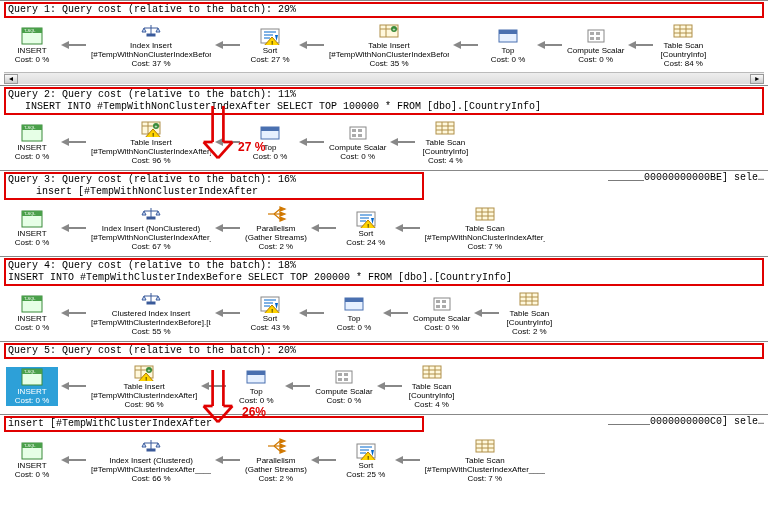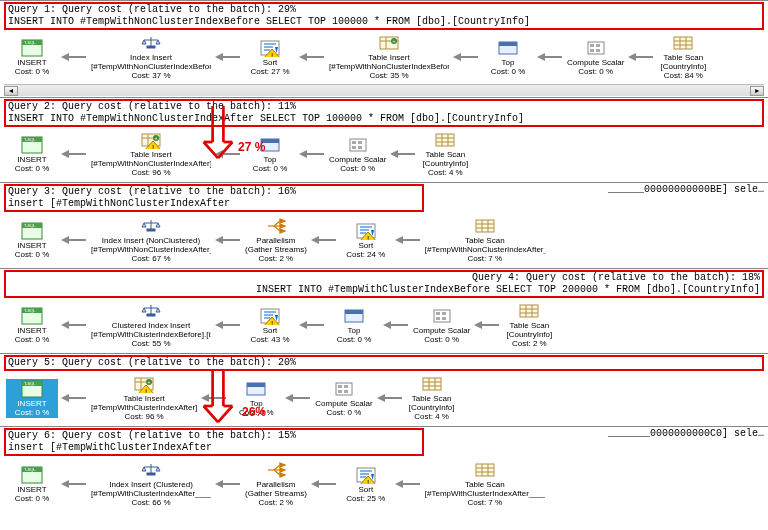--- a/index.html
+++ b/index.html
@@ -97,21 +97,20 @@
     color:#000;
   }
 </style>
 </head>
 <body>
 
 <div id="root" style="position:relative;">
     <div class="query-block" style="position:relative;">
       <div class="red-box" style="display:block;">
         <div class="query-header">Query 1: Query cost (relative to the batch): 29%</div>
-        <div class="query-header" style="white-space:nowrap;overflow:hidden;">INSERT INTO #TempWithNonClusterIndexBefore SELECT TOP 100000 * FROM [dbo].[CountryInfo]</div>
       </div>
       <div class="plan-row">
         <div class="node" style="">
           <div class="icon">
             <svg viewBox="0 0 22 18">
               <rect x="1" y="1" width="20" height="16" fill="#e6ffe6" stroke="#3a8a3a"></rect>
               <rect x="1" y="1" width="20" height="5" fill="#4aa04a"></rect>
               <text x="3" y="5" font-size="4" fill="#fff">T-SQL</text>
             </svg>
           </div>
@@ -251,21 +250,21 @@
       </div>
       <div class="scrollbar">
         <div class="btn">◄</div>
         <div class="track"></div>
         <div class="btn">►</div>
       </div>
     </div>
     <div class="query-block" style="position:relative;">
       <div class="red-box" style="display:block;">
         <div class="query-header">Query 2: Query cost (relative to the batch): 11%</div>
-        <div class="query-header" style="white-space:nowrap;overflow:hidden;">INSERT INTO #TempWithNonClusterIndexAfter SELECT TOP 100000 * FROM [dbo].[CountryInfo]</div>
+        <div class="query-header" style="white-space:nowrap;overflow:hidden;margin-left:17px;">INSERT INTO #TempWithNonClusterIndexAfter SELECT TOP 100000 * FROM [dbo].[CountryInfo]</div>
       </div>
       <div class="plan-row">
         <div class="node" style="">
           <div class="icon">
             <svg viewBox="0 0 22 18">
               <rect x="1" y="1" width="20" height="16" fill="#e6ffe6" stroke="#3a8a3a"></rect>
               <rect x="1" y="1" width="20" height="5" fill="#4aa04a"></rect>
               <text x="3" y="5" font-size="4" fill="#fff">T-SQL</text>
             </svg>
           </div>
@@ -354,21 +353,21 @@
                 <line x1="14" y1="3" x2="14" y2="15" stroke="#b0904a"></line>
               </g>
             </svg>
           </div>
           <div>Table Scan</div>
           <div style="white-space:nowrap;overflow:hidden;max-width:120px;">[CountryInfo]</div>
           <div>Cost: 4 %</div>
         </div>
       </div>
     </div>
-    <div class="query-block" style="position:relative;"><div class="red-box" style="width:420px;"><div class="query-header">Query 3: Query cost (relative to the batch): 16%</div><div class="query-header" style="white-space:nowrap;overflow:hidden;">insert [#TempWithNonClusterIndexAfter</div></div><span class="cut-text">______00000000000BE] sele…</span><div class="plan-row">
+    <div class="query-block" style="position:relative;"><div class="red-box" style="width:420px;"><div class="query-header">Query 3: Query cost (relative to the batch): 16%</div><div class="query-header" style="white-space:nowrap;overflow:hidden;margin-left:28px;">insert [#TempWithNonClusterIndexAfter</div></div><span class="cut-text">______00000000000BE] sele…</span><div class="plan-row">
         <div class="node" style="">
           <div class="icon">
             <svg viewBox="0 0 22 18">
               <rect x="1" y="1" width="20" height="16" fill="#e6ffe6" stroke="#3a8a3a"></rect>
               <rect x="1" y="1" width="20" height="5" fill="#4aa04a"></rect>
               <text x="3" y="5" font-size="4" fill="#fff">T-SQL</text>
             </svg>
           </div>
           <div>INSERT</div>
           <div>Cost: 0 %</div>
@@ -461,21 +460,21 @@
                 <line x1="14" y1="3" x2="14" y2="15" stroke="#b0904a"></line>
               </g>
             </svg>
           </div>
           <div>Table Scan</div>
           <div style="white-space:nowrap;overflow:hidden;max-width:120px;">[#TempWithNonClusterIndexAfter____…</div>
           <div>Cost: 7 %</div>
         </div>
       </div></div>
     <div class="query-block" style="position:relative;">
-      <div class="red-box" style="display:block;text-align:right;">
+      <div class="red-box" style="display:block;">
         <div class="query-header">Query 4: Query cost (relative to the batch): 18%</div>
         <div class="query-header" style="white-space:nowrap;overflow:hidden;">INSERT INTO #TempWithClusterIndexBefore SELECT TOP 200000 * FROM [dbo].[CountryInfo]</div>
       </div>
       <div class="plan-row">
         <div class="node" style="">
           <div class="icon">
             <svg viewBox="0 0 22 18">
               <rect x="1" y="1" width="20" height="16" fill="#e6ffe6" stroke="#3a8a3a"></rect>
               <rect x="1" y="1" width="20" height="5" fill="#4aa04a"></rect>
               <text x="3" y="5" font-size="4" fill="#fff">T-SQL</text>
@@ -692,21 +691,21 @@
                 <line x1="14" y1="3" x2="14" y2="15" stroke="#b0904a"></line>
               </g>
             </svg>
           </div>
           <div>Table Scan</div>
           <div style="white-space:nowrap;overflow:hidden;max-width:120px;">[CountryInfo]</div>
           <div>Cost: 4 %</div>
         </div>
       </div>
     </div>
-    <div class="query-block" style="position:relative;"><div class="red-box" style="width:420px;"><div class="query-header">Query 6: Query cost (relative to the batch): 15%</div><div class="query-header" style="white-space:nowrap;overflow:hidden;">insert [#TempWithClusterIndexAfter</div></div><span class="cut-text">_______0000000000C0] sele…</span><div class="plan-row">
+    <div class="query-block" style="position:relative;"><div class="red-box" style="width:420px;"><div class="query-header" style="white-space:nowrap;overflow:hidden;">insert [#TempWithClusterIndexAfter</div></div><span class="cut-text">_______0000000000C0] sele…</span><div class="plan-row">
         <div class="node" style="">
           <div class="icon">
             <svg viewBox="0 0 22 18">
               <rect x="1" y="1" width="20" height="16" fill="#e6ffe6" stroke="#3a8a3a"></rect>
               <rect x="1" y="1" width="20" height="5" fill="#4aa04a"></rect>
               <text x="3" y="5" font-size="4" fill="#fff">T-SQL</text>
             </svg>
           </div>
           <div>INSERT</div>
           <div>Cost: 0 %</div>

